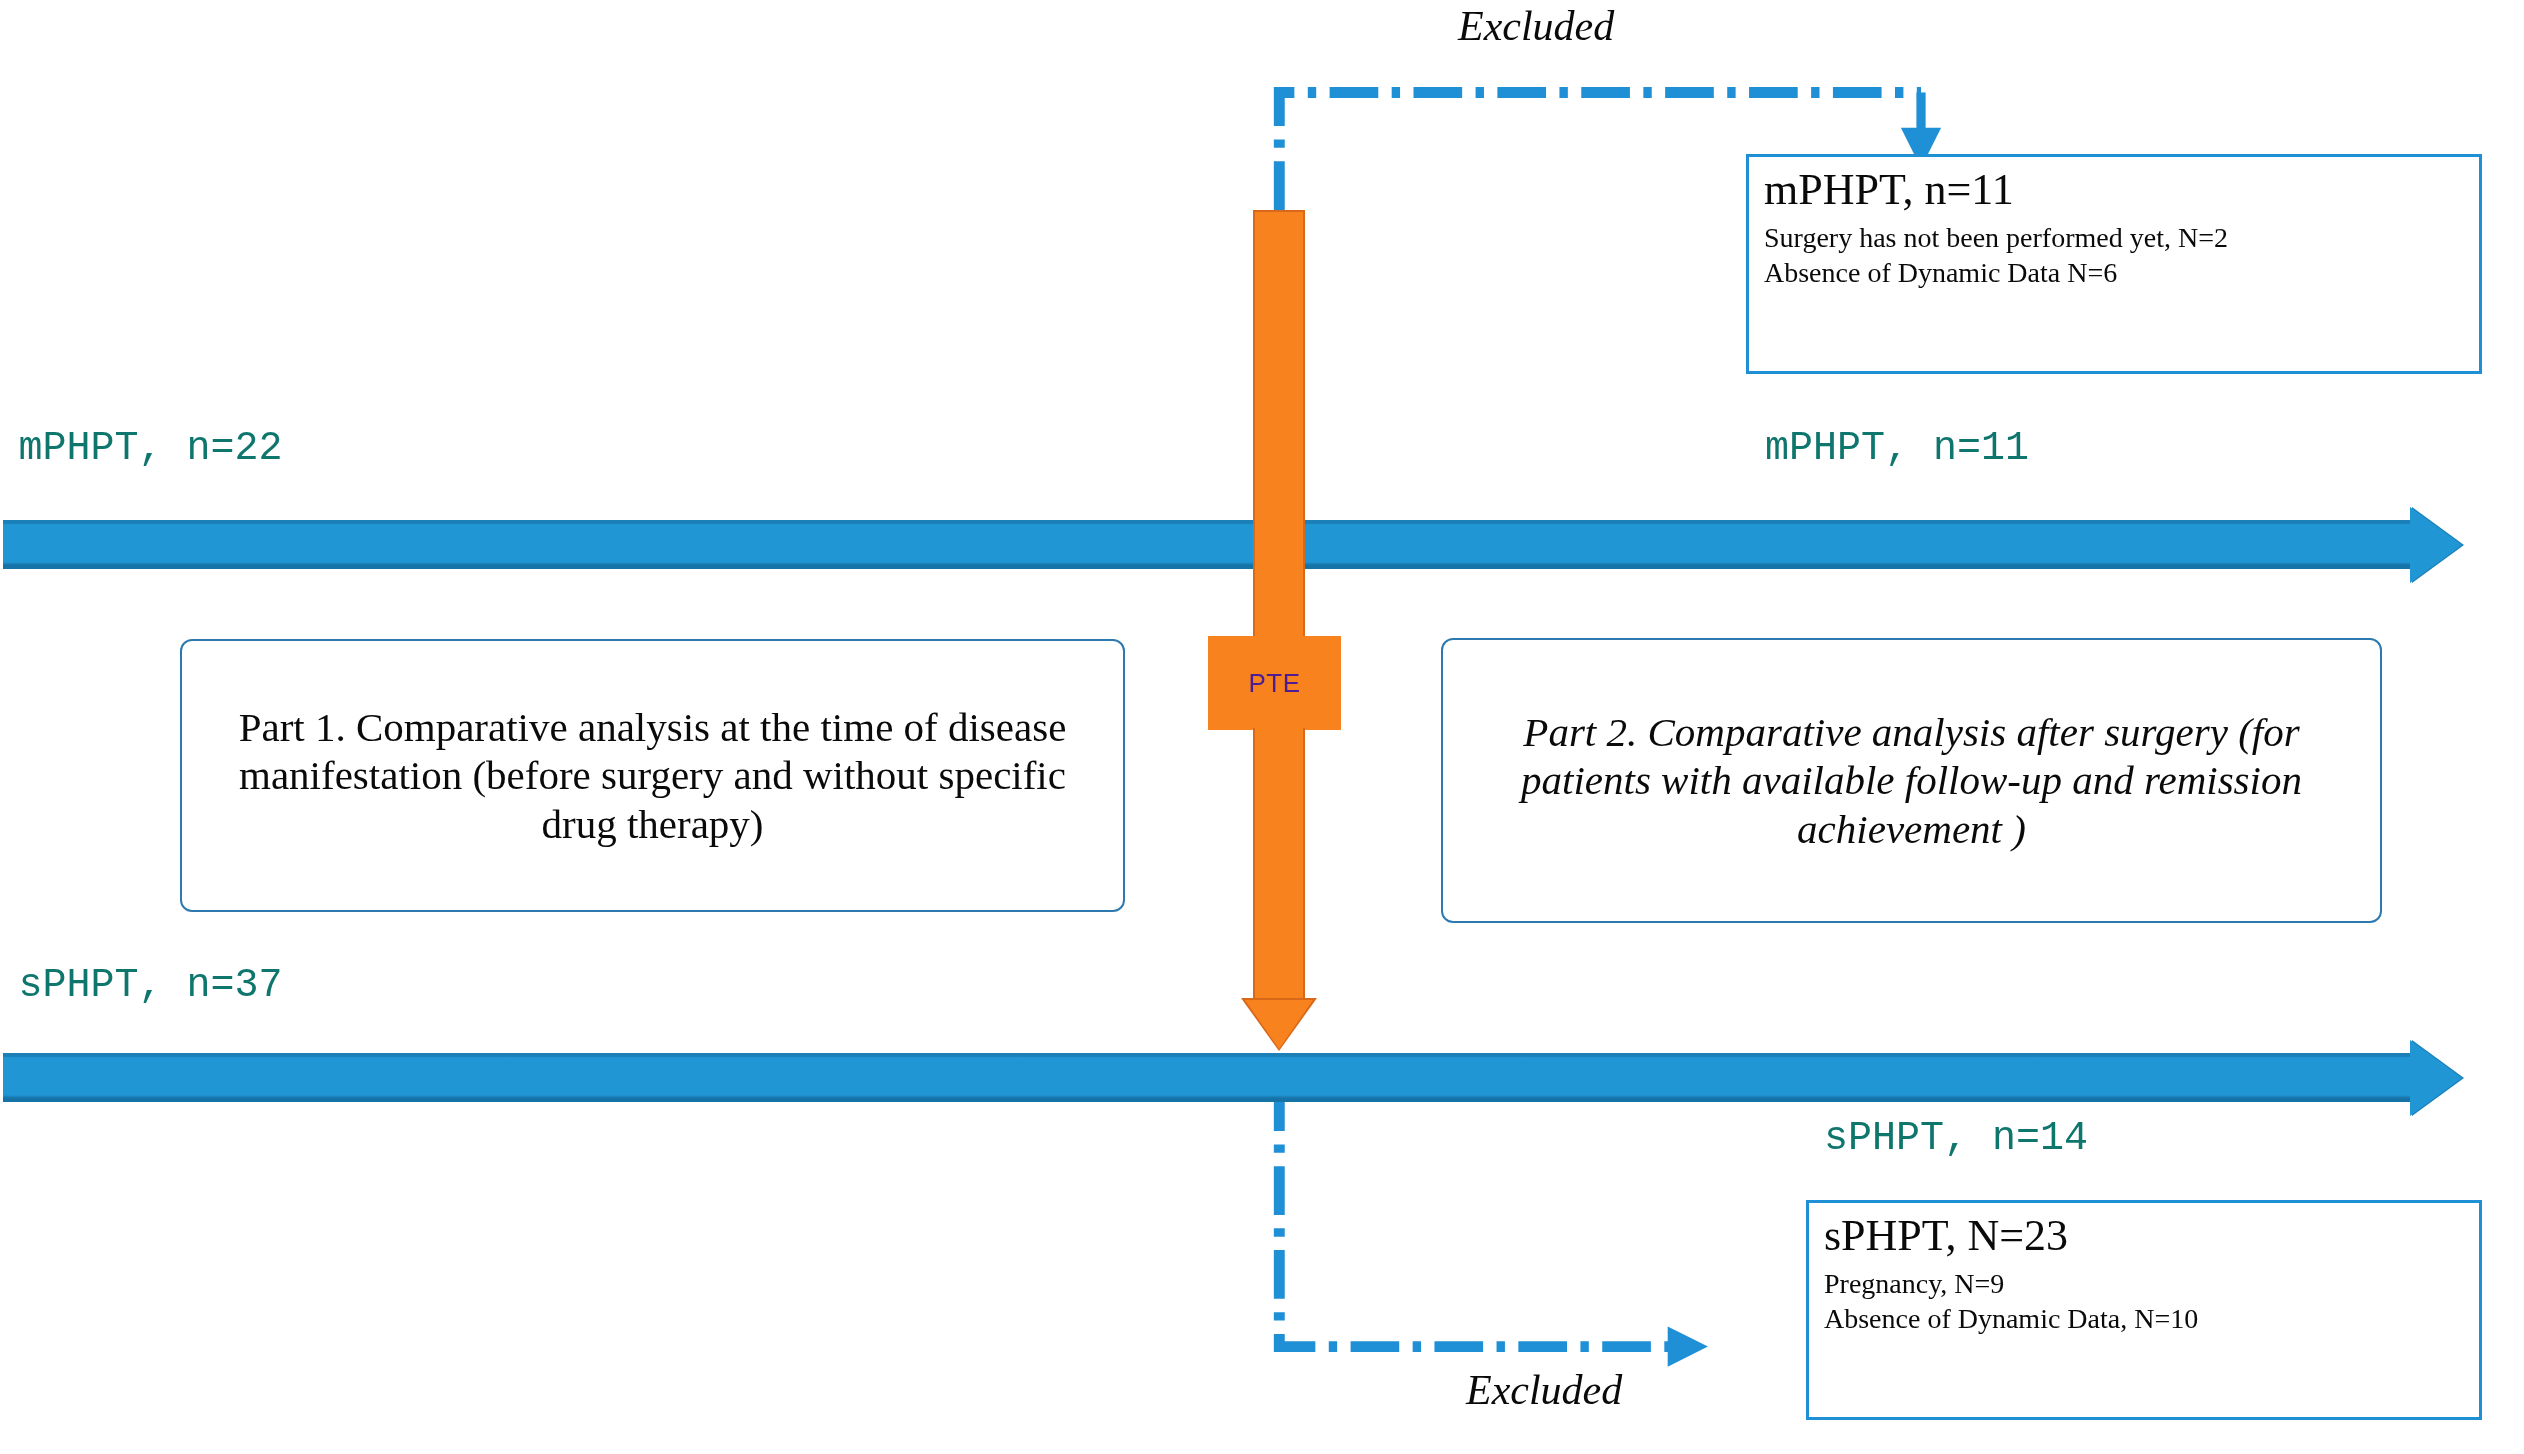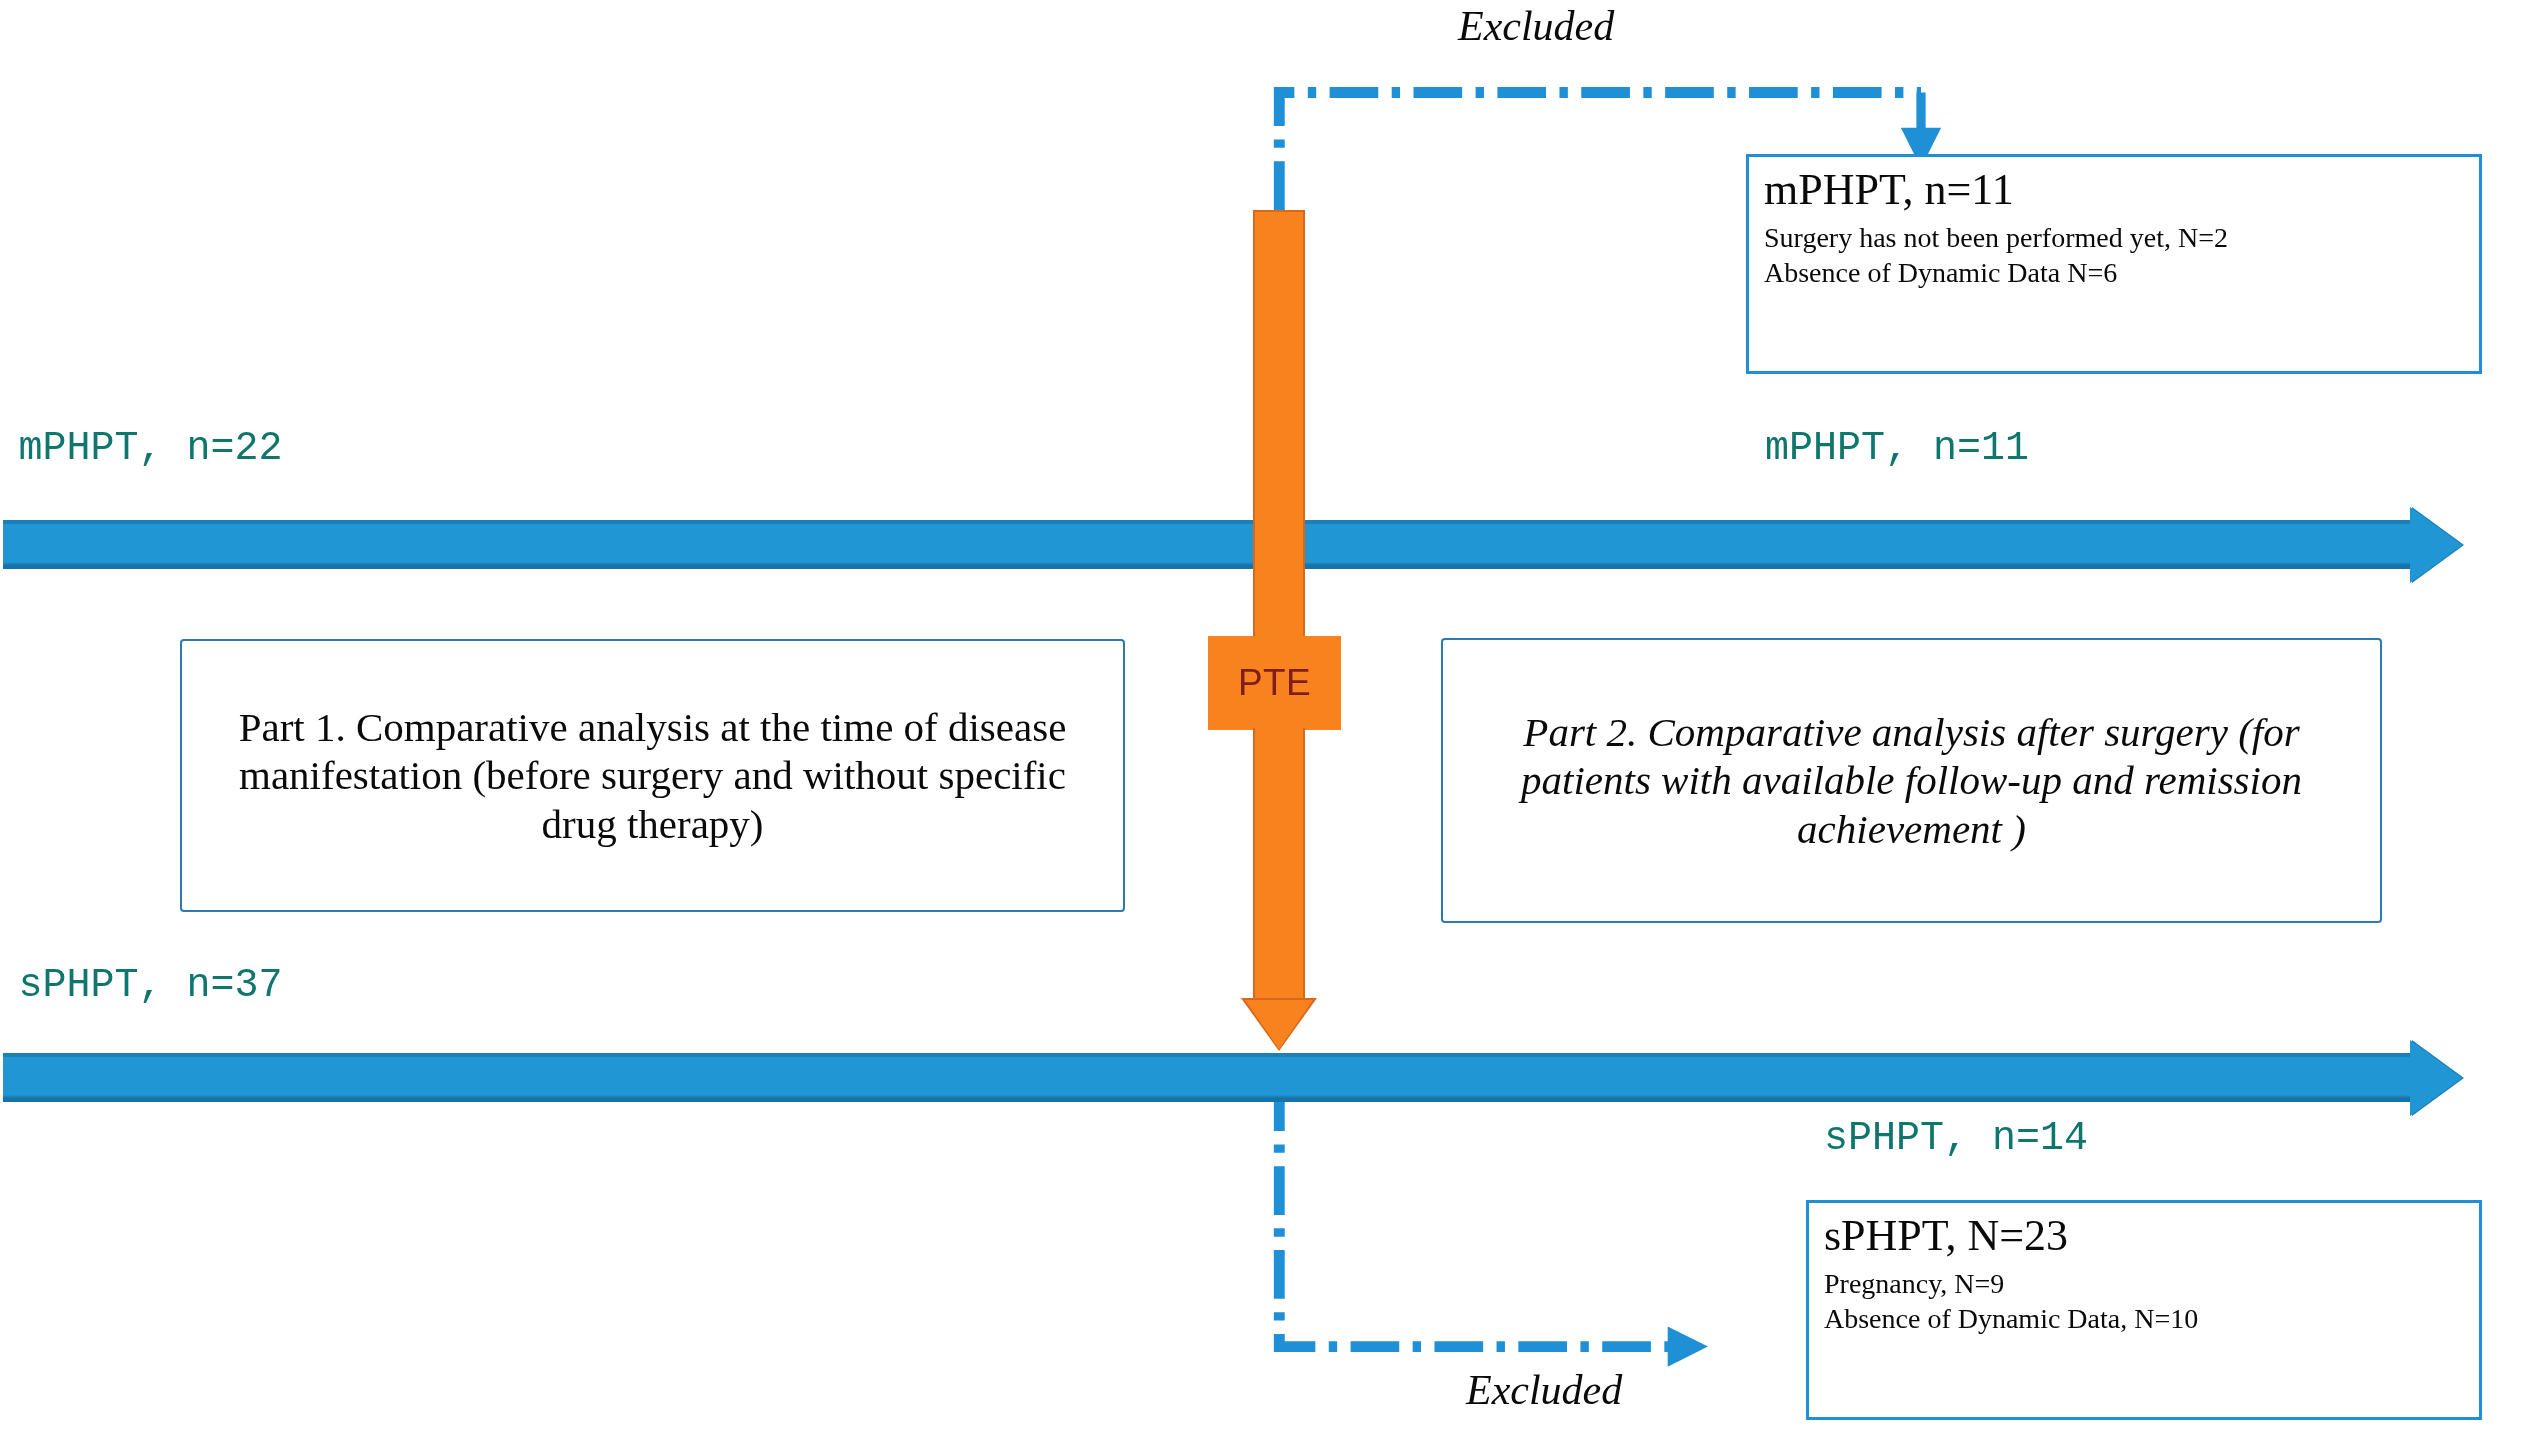--- a/index.html
+++ b/index.html
@@ -84,30 +84,30 @@
     border-right: 38px solid transparent;
     border-top: 53px solid #d9691a;
   }
   .pte-box {
     position: absolute;
     background: #f7821e;
     display: flex;
     align-items: center;
     justify-content: center;
     font-family: "Liberation Sans", sans-serif;
-    font-size: 37px;
-    color: #7f1d1d;
+    font-size: 26px;
+    color: #4c1d95;
     letter-spacing: 0.4px;
   }
 
   
   .part-box {
     position: absolute;
     border: 2.5px solid #2e7ab0;
-    border-radius: 4px;
+    border-radius: 12px;
     background: #ffffff;
     display: flex;
     align-items: center;
     justify-content: center;
     text-align: center;
     font-family: "Liberation Serif", serif;
     font-size: 41px;
     line-height: 1.18;
     color: #0a0a0a;
     box-sizing: border-box;

